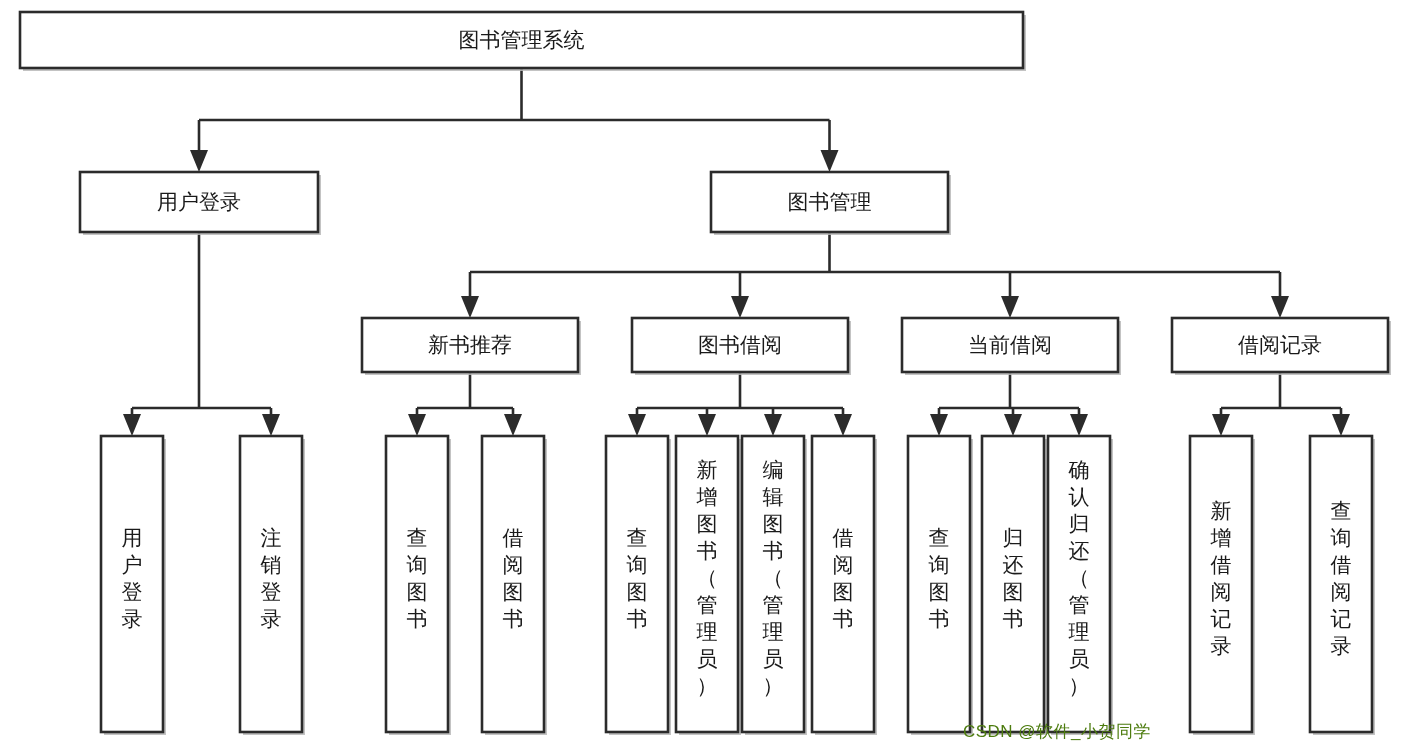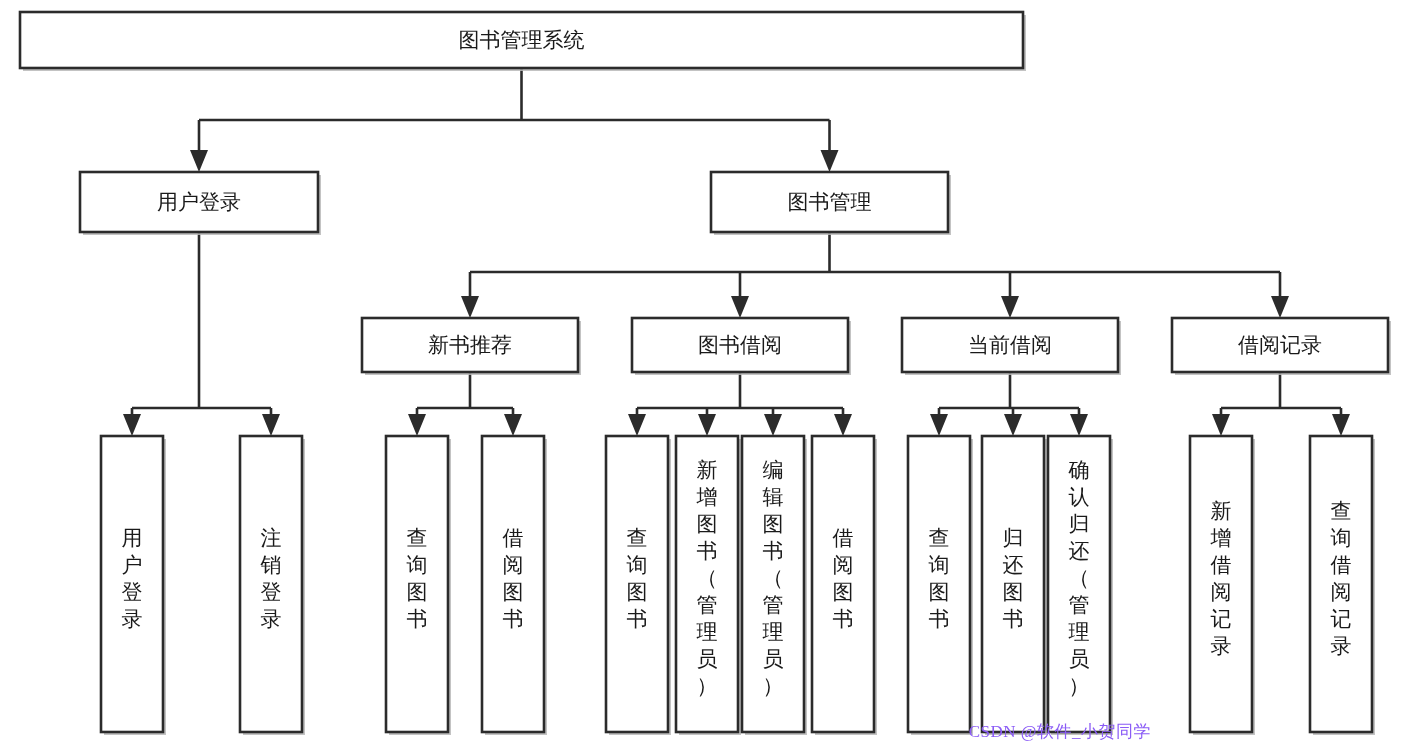--- a/index.html
+++ b/index.html
@@ -55,23 +55,23 @@
   .leaf-label-v {
     font-family: "DejaVu Sans", "Liberation Sans", sans-serif;
     font-size: 21px;
     fill: #1a1a1a;
     text-anchor: middle;
   }
   .watermark {
     position: absolute;
     right: 8px;
     bottom: 4px;
-    font-family: Liberation Serif, serif;
+    font-family: Liberation Sans, sans-serif;
     font-size: 17px;
-    color: #8b5cf6;
+    color: #4d7c0f;
     letter-spacing: 0.5px;
     white-space: nowrap;
     pointer-events: none;
   }
 </style>
 </head>
 <body>
 
 <div id="diagram-root">
   <svg class="diagram" viewBox="0 0 1405 747">

